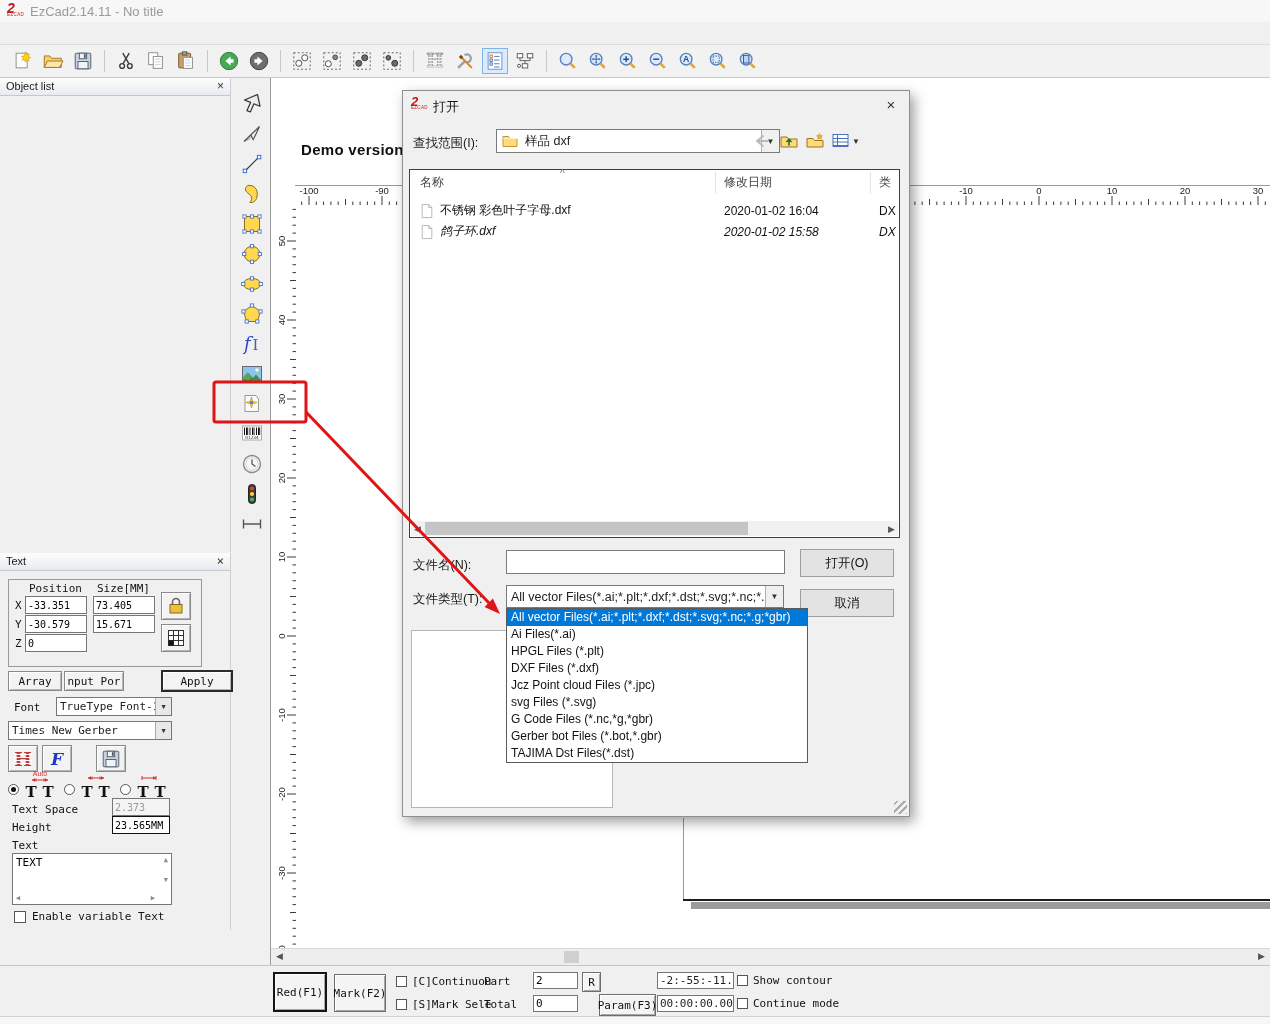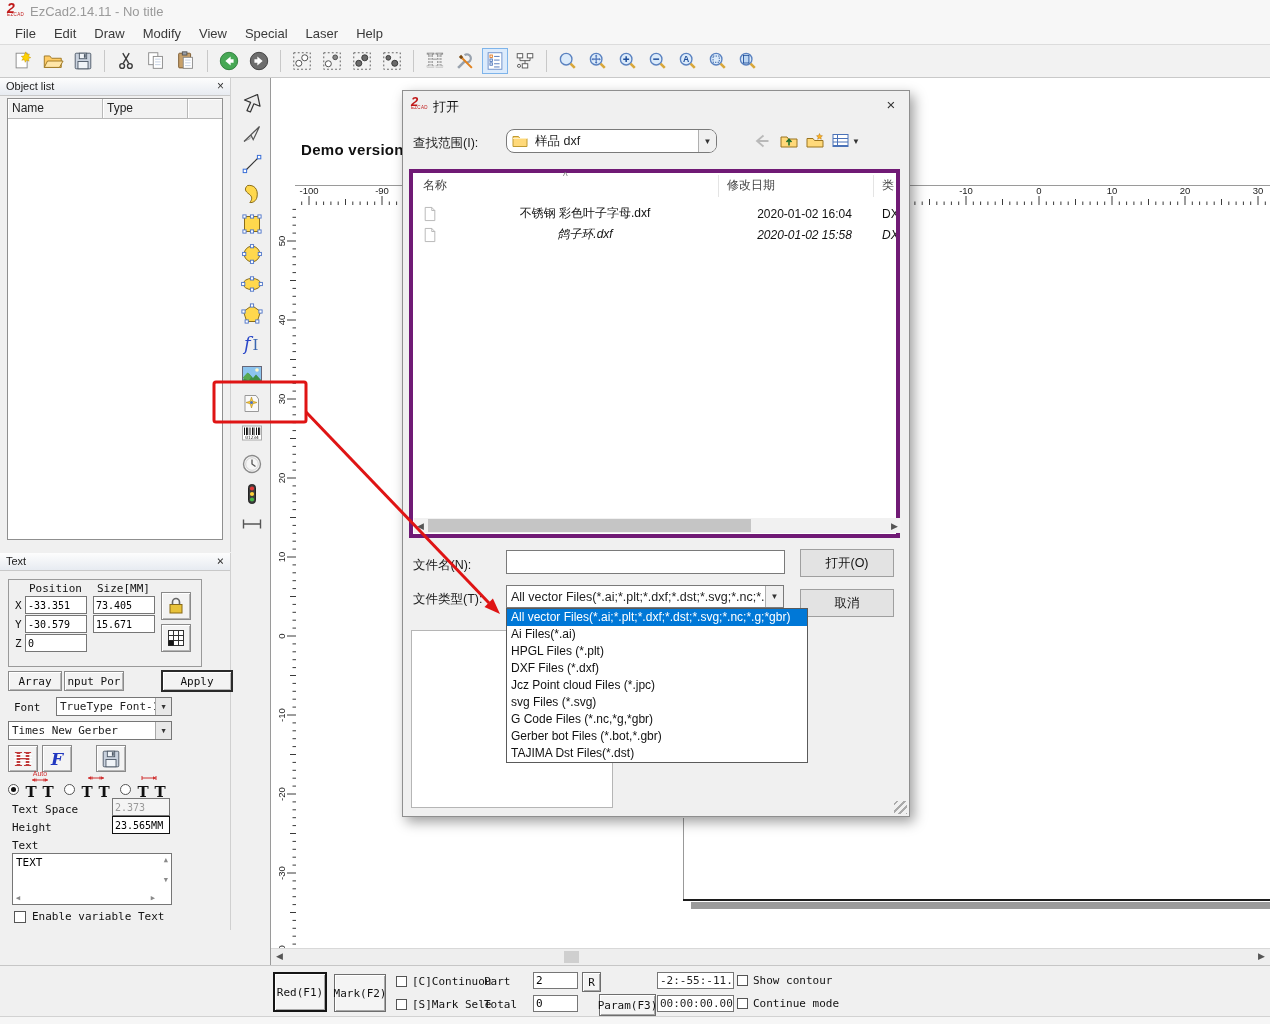--- a/index.html
+++ b/index.html
@@ -47,24 +47,24 @@
   .scroll-arrow{position:absolute;top:2px;font-size:9px;color:#555;}
 
   
   #dialog{left:402px;top:90px;width:508px;height:727px;background:#f0f0f0;border:1px solid #8f8f8f;box-shadow:4px 5px 12px rgba(0,0,0,.38);box-sizing:border-box;z-index:20;}
   #dlg-title{left:30px;top:7px;font-size:13px;color:#111;}
   #dlg-close{left:478px;top:5px;font-size:15px;color:#333;width:20px;text-align:center;}
   .dlg-label{font-size:12.5px;color:#1a1a1a;}
   .combo{background:#fff;border:1px solid #7a7a7a;box-sizing:border-box;display:flex;align-items:center;overflow:hidden;}
   .combo .ctext{flex:1;white-space:nowrap;overflow:hidden;font-size:12.5px;padding-left:4px;}
   .combo .carrow{width:17px;align-self:stretch;border-left:1px solid #b0b0b0;background:#f0f0f0;display:flex;align-items:center;justify-content:center;font-size:8px;color:#333;}
-  #dlg-list{left:6px;top:78px;width:491px;height:369px;background:#fff;border:4px solid #701a75;box-sizing:border-box;}
+  #dlg-list{left:6px;top:78px;width:491px;height:369px;background:#fff;border:1px solid #701a75;box-sizing:border-box;}
   .hdr-cell{position:absolute;top:4px;font-size:12px;color:#444;}
   .hdr-sep{position:absolute;top:2px;width:1px;height:22px;background:#e4e4e4;}
-  .file-row{position:absolute;left:0;width:100%;height:21px;display:flex;align-items:center;text-align:center;}
+  .file-row{position:absolute;left:0;width:100%;height:21px;display:flex;align-items:center;}
   .file-row .ficon{width:14px;height:16px;margin-left:10px;flex:none;}
   .file-row .fname{width:284px;margin-left:6px;font-size:12px;color:#111;white-space:nowrap;overflow:hidden;}
   .file-row .fdate{width:155px;font-size:12px;color:#111;}
   .file-row .ftype{flex:1;font-size:12px;color:#111;overflow:hidden;white-space:nowrap;}
   #list-scroll{position:absolute;left:1px;bottom:1px;width:487px;height:15px;background:#f1f1f1;}
   #list-scroll .thumb{position:absolute;left:14px;top:1px;width:323px;height:13px;background:#c5c5c5;}
   .btn-win{background:#e3e3e3;border:1px solid #9f9f9f;box-sizing:border-box;font-size:12.5px;display:flex;align-items:center;justify-content:center;color:#111;}
   #type-dropdown{left:103px;top:517px;width:302px;height:155px;background:#fff;border:1px solid #5a5a5a;box-sizing:border-box;z-index:30;}
   .dd-item{height:17px;line-height:17px;font-size:12px;padding-left:4px;color:#111;white-space:nowrap;overflow:hidden;}
   .dd-item.sel{background:#0078d7;color:#fff;}
@@ -108,30 +108,20 @@
 <div id="screen">
 
   <div id="titlebar" class="abs">
     <div id="app-logo" class="abs">
         <span class="num">2</span>
         <span class="sub">EZCAD</span>
       </div>
     <div id="window-title" class="abs">EzCad2.14.11 - No title</div>
   </div>
 
-  <div id="menubar" class="abs">
-      <div class="menu-item">File</div>
-      <div class="menu-item">Edit</div>
-      <div class="menu-item">Draw</div>
-      <div class="menu-item">Modify</div>
-      <div class="menu-item">View</div>
-      <div class="menu-item">Special</div>
-      <div class="menu-item">Laser</div>
-      <div class="menu-item">Help</div>
-    </div>
 
   <div id="toolbar" class="abs">
       <div class="tb-btn">
         <span class="icon"><svg viewBox="0 0 24 24" width="100%" height="100%">
             <rect x="4.5" y="3.5" width="12" height="16" fill="#fff" stroke="#8a8a8a"></rect>
             <path d="M15 2l1.2 2.6 2.8-.2-1.1 2.7 2.6 1.2-2.7 1.1.8 2.8-2.6-1.3-1.5 2.5-.9-2.8-2.9.6 1.6-2.4-2.2-1.9 2.9-.3z" fill="#ffd200" stroke="#c09000" stroke-width=".5"></path>
           </svg></span>
       </div>
       <div class="tb-btn">
         <span class="icon"><svg viewBox="0 0 24 24" width="100%" height="100%">
@@ -294,25 +284,20 @@
             <path d="M14.8 14.8l4.6 4.6" stroke="#d9a73a" stroke-width="2.8"></path>
             <rect x="7" y="5.8" width="6" height="8.4" fill="#bcd6f2" stroke="#1e4e9a"></rect>
           </svg></span>
       </div>
     </div>
 
   <div id="objectlist" class="abs">
     <div class="panel-head">
       <span class="panel-title">Object list</span>
       <span class="panel-close">×</span>
-    </div>
-    <div class="list-box">
-      <div class="col-head" style="left:0;width:95px;">Name</div>
-      <div class="col-head" style="left:95px;width:85px;">Type</div>
-      <div class="col-head" style="left:180px;right:0;border-right:0;"></div>
     </div>
   </div>
 
   <div id="palette" class="abs">
       <div class="pal-btn" style="top: 10px;">
         <span class="icon"><svg viewBox="0 0 26 26" width="100%" height="100%">
             <path d="M18.5 3.5L5.5 9l6.1 2.4L8 19.6l3.4 1.4 3.5-8.2 6.1 2.4z" fill="#ececec" stroke="#333" stroke-width="1.2" stroke-linejoin="round"></path>
           </svg></span>
       </div>
       <div class="pal-btn" style="top: 40px;">
@@ -702,21 +687,21 @@
 
   <div id="dialog" class="abs">
     <div id="app-logo2" class="abs" style="left:8px;top:6px;width:17px;height:16px;">
       <span style="color:#c01818;font-weight:bold;font-style:italic;font-size:13px;line-height:9px;display:block;">2</span>
       <span style="color:#c01818;font-size:4.5px;letter-spacing:.3px;display:block;line-height:4px;">EZCAD</span>
     </div>
     <div id="dlg-title" class="abs">打开</div>
     <div id="dlg-close" class="abs">×</div>
 
     <div class="abs dlg-label" style="left:10px;top:44px;">查找范围(I):</div>
-    <div class="abs combo" style="left:103px;top:38px;width:211px;height:24px;border-radius:8px;">
+    <div class="abs combo" style="left:93px;top:38px;width:284px;height:24px;">
       <span class="icon" style="width:16px;height:14px;margin-left:5px;flex:none;"><svg viewBox="0 0 16 14" width="100%" height="100%">
             <path d="M1 2.5h5.5l1.5 2H15v8H1z" fill="#ffd97a" stroke="#c09a30"></path>
             <path d="M1 4.5h14" stroke="#ffeec0"></path>
           </svg></span>
       <span class="ctext" style="padding-left:7px;">样品 dxf</span>
       <span class="carrow">▼</span>
     </div>
     <span class="abs icon" style="left:348px;top:40px;width:20px;height:20px;"><svg viewBox="0 0 20 20" width="100%" height="100%">
           <path d="M12.5 4.5L6 10l6.5 5.5M6 10h11.5" fill="none" stroke="#b9b9b9" stroke-width="1.8"></path>
         </svg></span>

